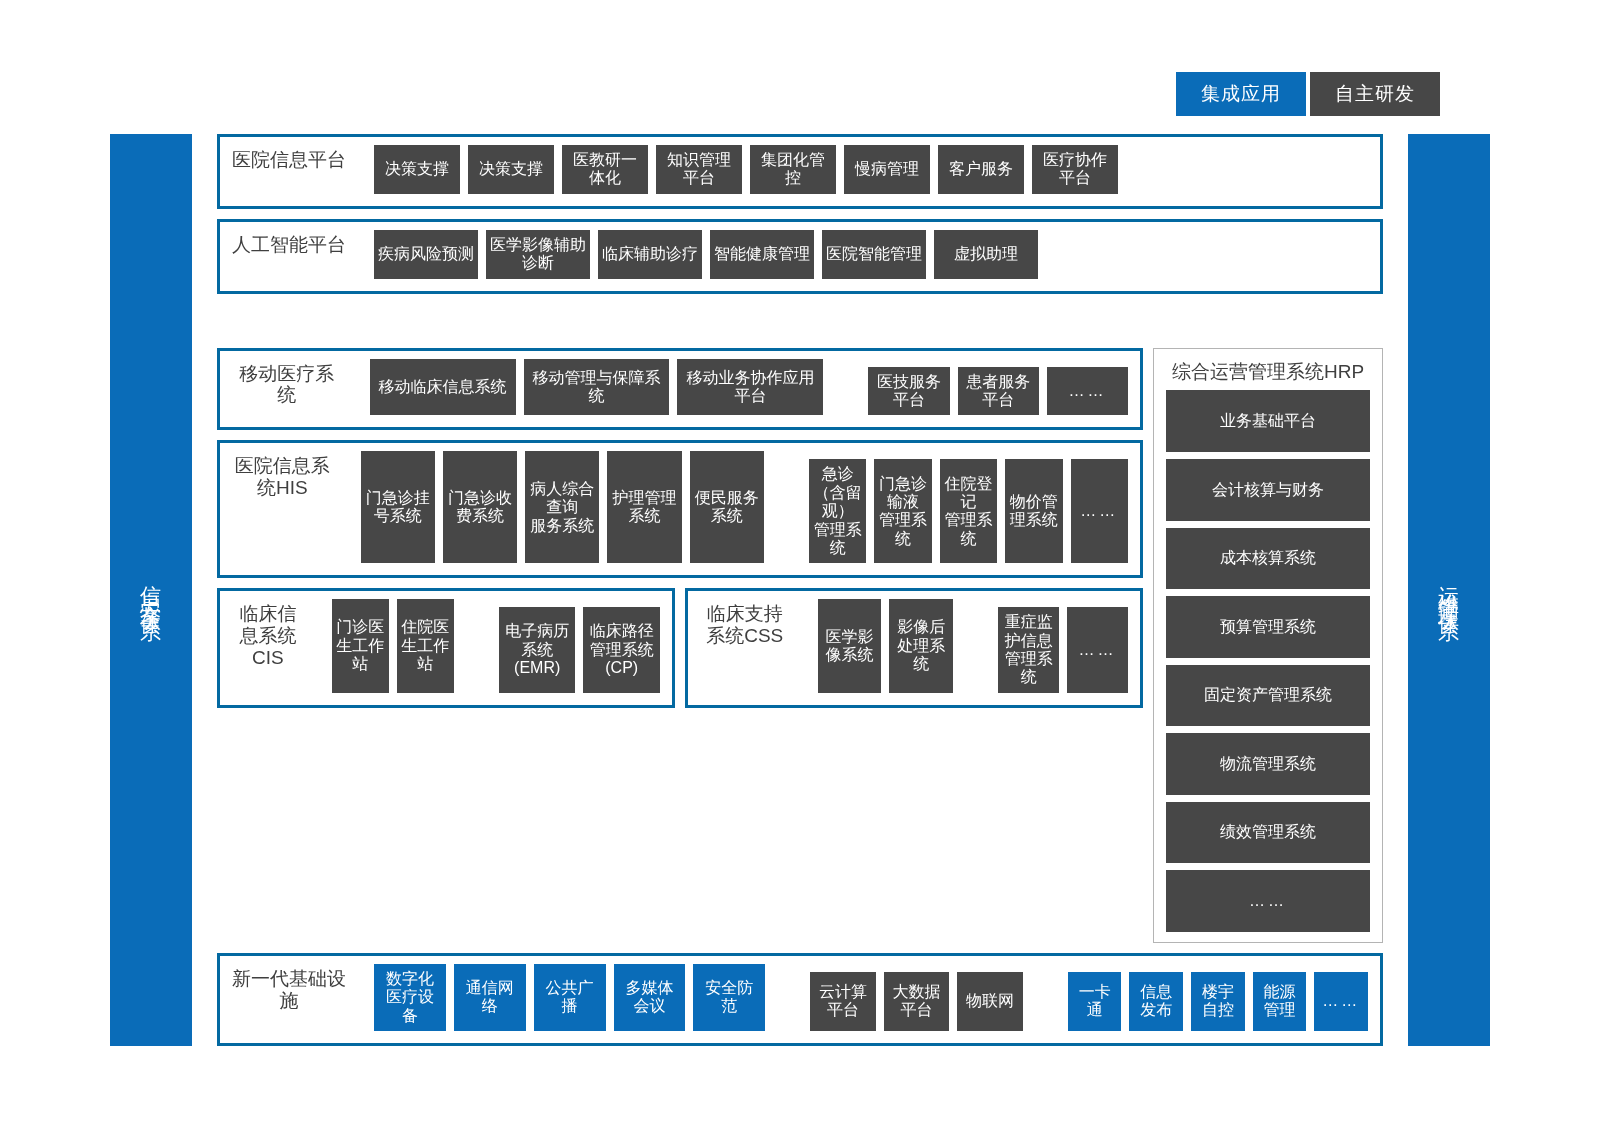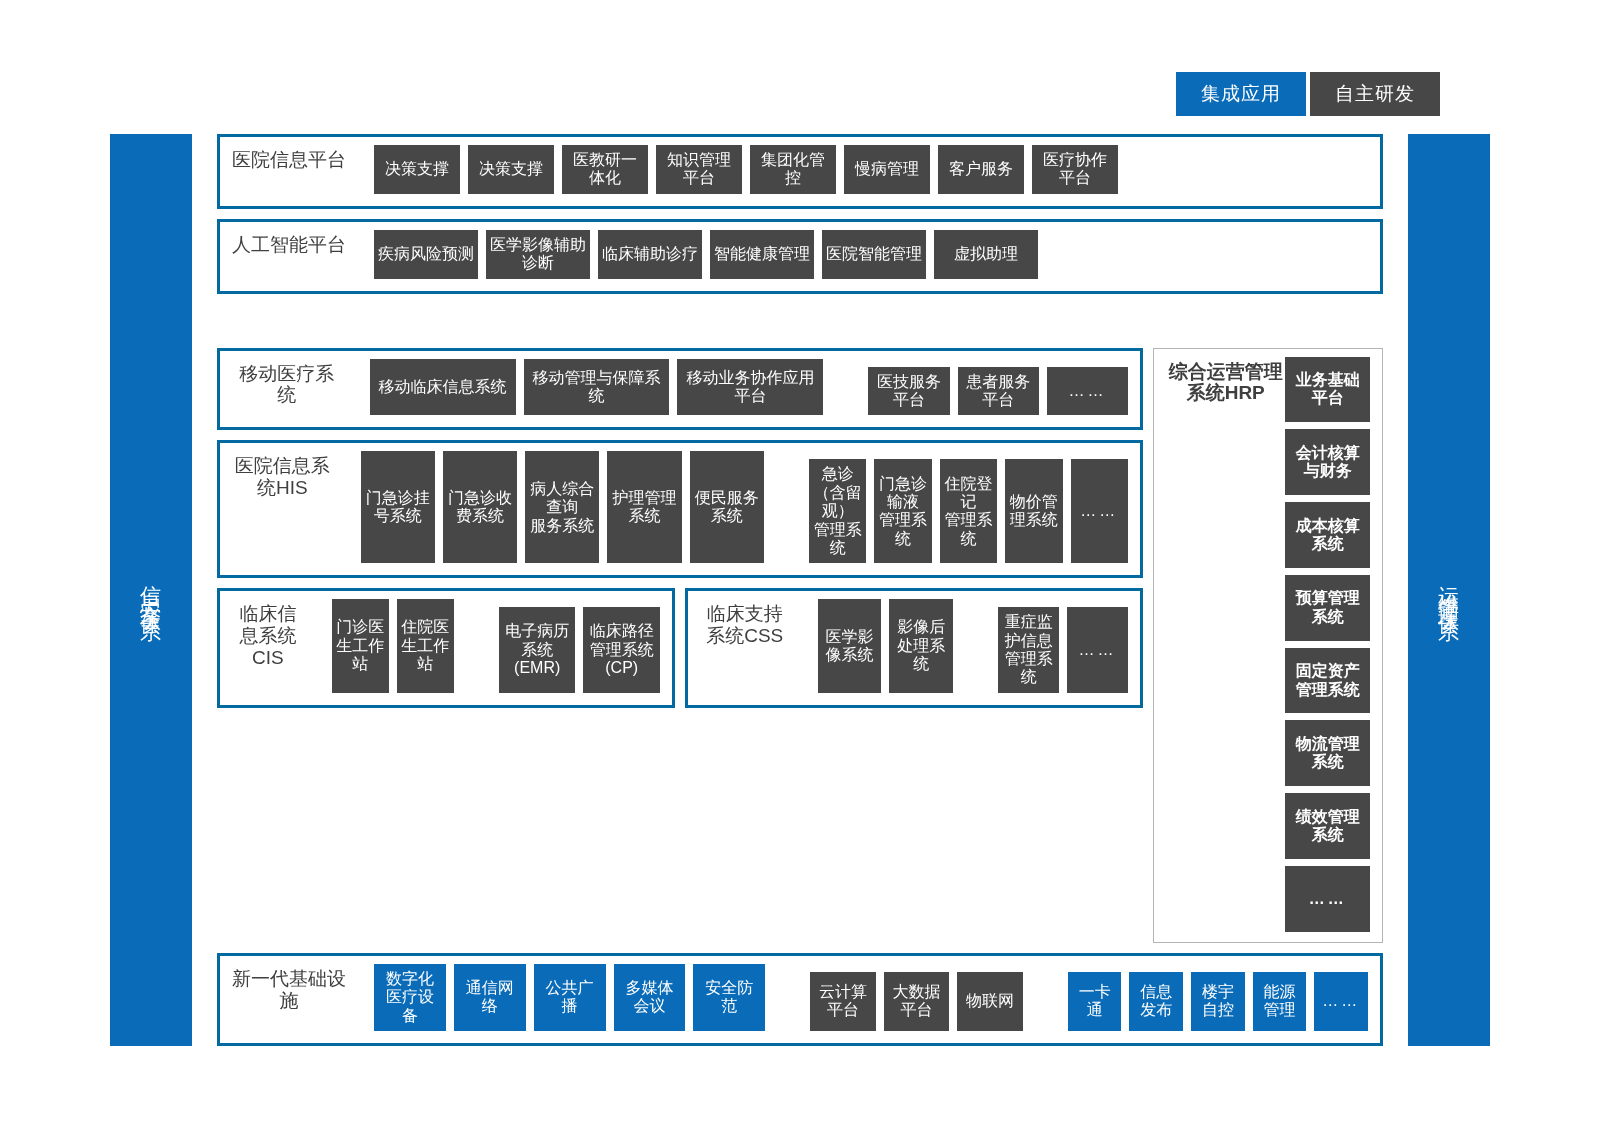--- a/index.html
+++ b/index.html
@@ -74,21 +74,21 @@
   .mid {
     display: flex; gap: 10px; flex: 1 1 auto; align-items: stretch; margin-top: 44px;
   }
   .mid-left {
     flex: 1 1 auto; display: flex; flex-direction: column; gap: 10px;
   }
   .mid-right { flex: 0 0 230px; display: flex; }
   .hrp-panel {
     flex: 1 1 auto; border: 1px solid #b4b4b4; background: #fff;
     padding: 8px 12px 10px 12px;
-    display: flex; flex-direction: row; font-weight: bold;
+    display: flex; flex-direction: column;
   }
   .hrp-list {
     flex: 1 1 auto; display: flex; flex-direction: column; gap: 7px;
   }
   .hrp-list .box { flex: 1 1 0; min-height: 0; }
 
   .cis-css { display: flex; gap: 10px; }
   .cis-css > .panel { flex: 1 1 0; }
 
   

